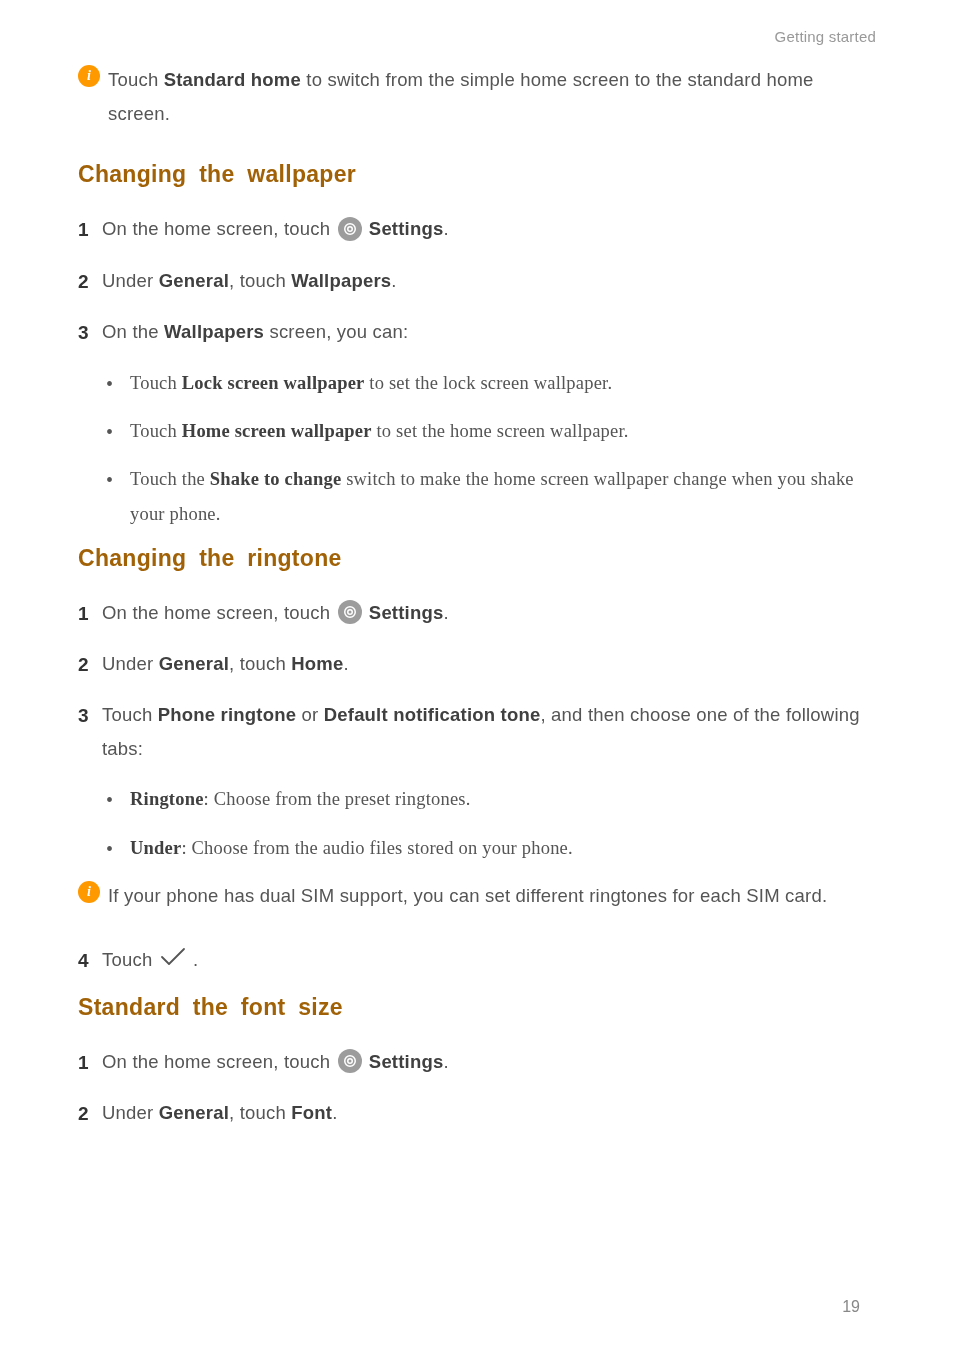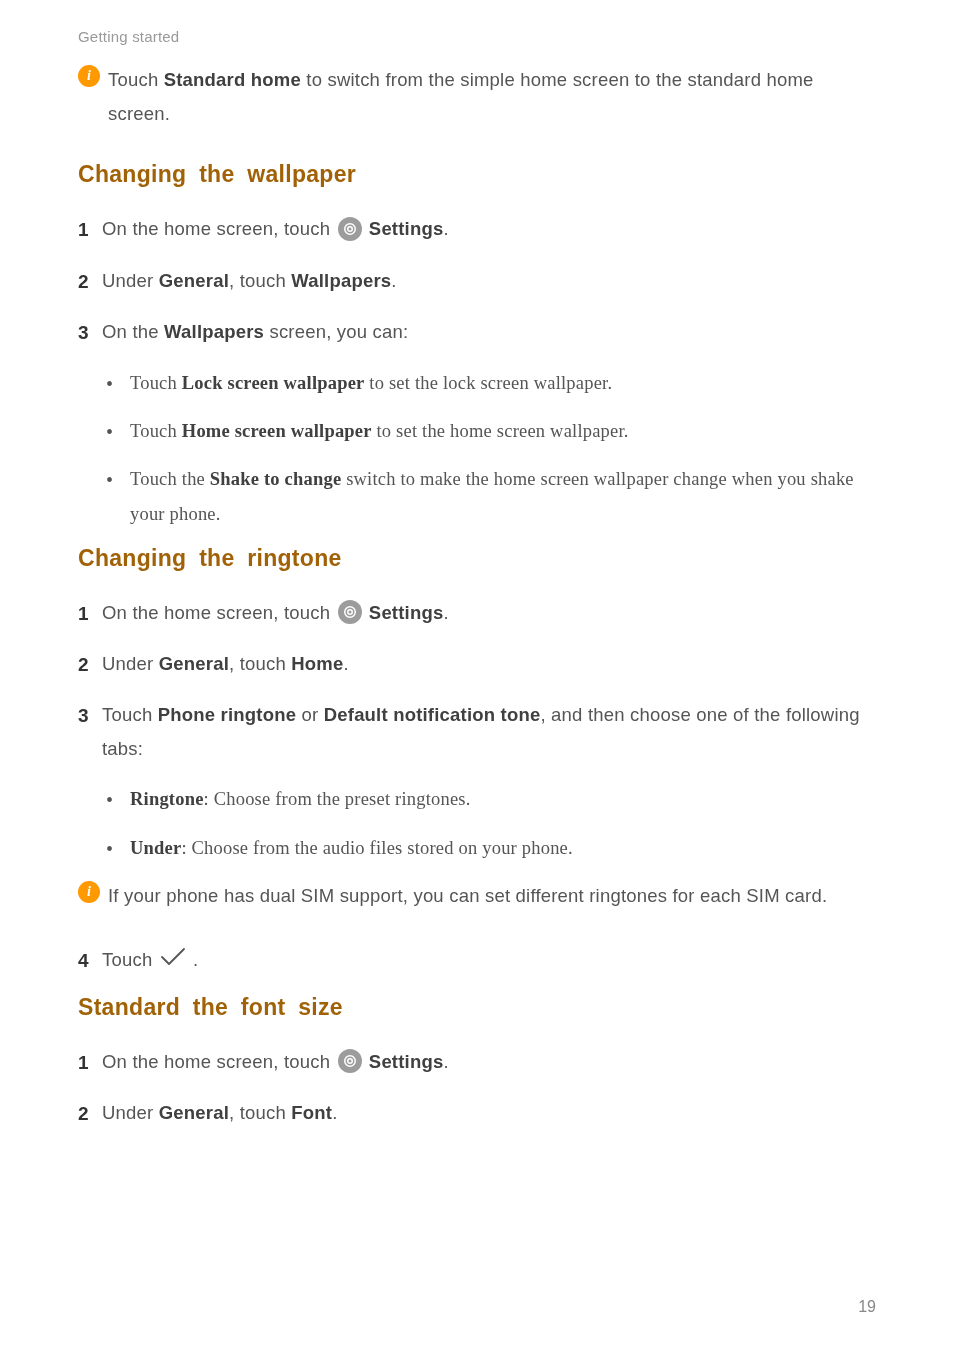--- a/index.html
+++ b/index.html
@@ -13,20 +13,21 @@
       width: 954px;
       height: 1352px;
       position: relative;
       color: #333333;
       padding: 0;
     }
     .page {
       padding: 28px 78px 0 78px;
     }
     .header-right {
+      text-align: right;
       font-size: 15px;
       color: #999999;
       margin-bottom: 18px;
       letter-spacing: 0.2px;
     }
     .info-block {
       display: flex;
       align-items: flex-start;
       margin-bottom: 30px;
     }
@@ -125,21 +126,21 @@
       vertical-align: middle;
       margin: 0 2px;
     }
     b {
       font-weight: bold;
       color: #404040;
     }
     .page-number {
       position: absolute;
       bottom: 36px;
-      right: 78px;
+      right: 94px;
       font-size: 16px;
       color: #888888;
     }
   </style>
 </head>
 <body>
 
 <div class="page">
   <div class="header-right">Getting started</div>
 

